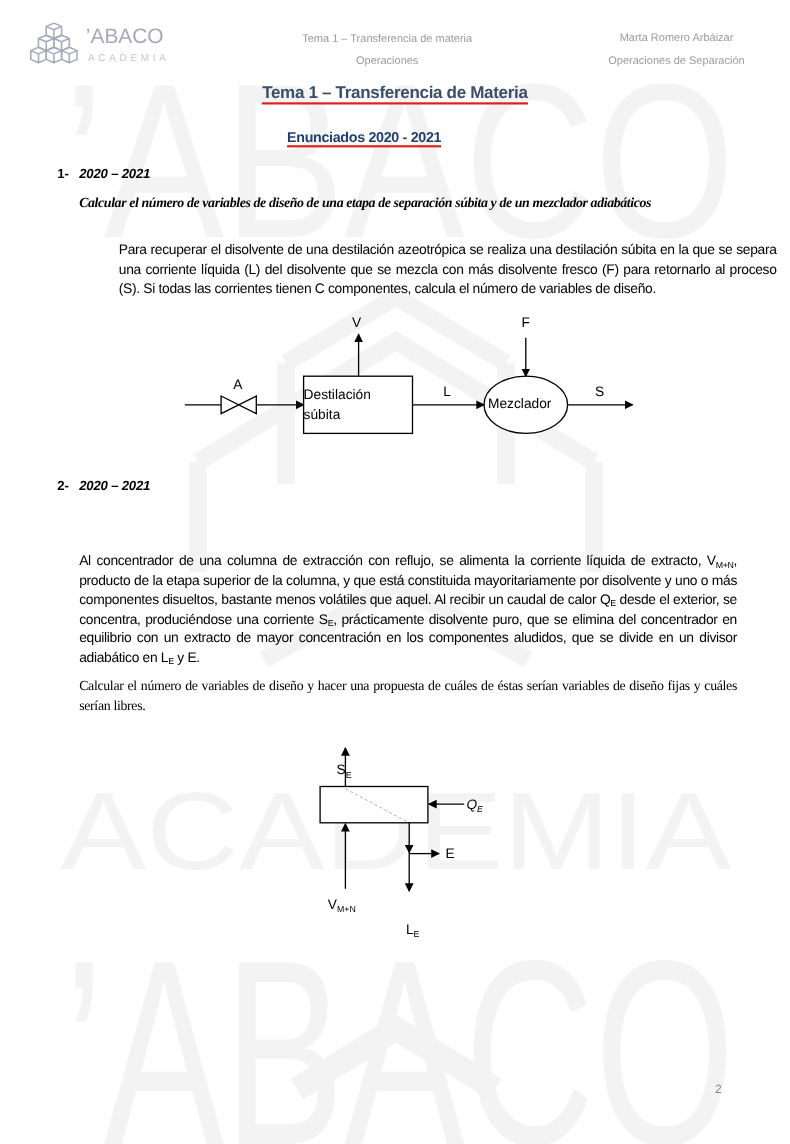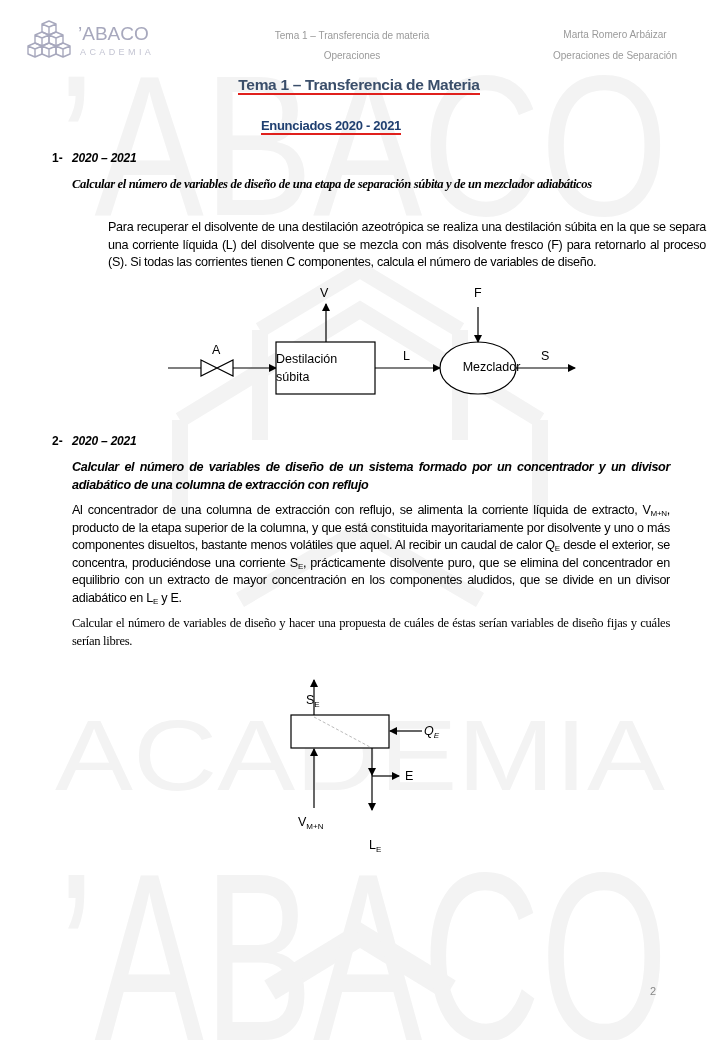--- a/index.html
+++ b/index.html
@@ -124,26 +124,25 @@
     </g>
   </svg>
   <div class="dlabel" style="left:212px;top:343px;">A</div>
   <div class="dlabel" style="left:276px;top:350px;width:78px;text-align:left;line-height:18px;">
     <div>Destilación</div>
     <div>súbita</div>
   </div>
   <div class="dlabel" style="left:320px;top:286px;">V</div>
   <div class="dlabel" style="left:403px;top:349px;">L</div>
   <div class="dlabel" style="left:474px;top:286px;">F</div>
-  <div class="dlabel" style="left:442px;top:360px;width:61px;text-align:center;padding-left:19px;">Mezclador</div>
+  <div class="dlabel" style="left:442px;top:360px;width:61px;text-align:center;">Mezclador</div>
   <div class="dlabel" style="left:541px;top:349px;">S</div>
 
   <div class="ex-num" style="top:434px;">2-</div>
   <div class="ex-year" style="top:434px;">2020 – 2021</div>
-  <div class="ex-heading" style="top:458px;">Calcular el número de variables de diseño de un sistema formado por un concentrador y un divisor adiabático de una columna de extracción con reflujo</div>
   <div class="ex-text" style="top:502px;"><span>Al concentrador de una columna de extracción con reflujo, se alimenta la corriente líquida de extracto, V</span><sub>M+N</sub><span>, producto de la etapa superior de la columna, y que está constituida mayoritariamente por disolvente y uno o más componentes disueltos, bastante menos volátiles que aquel. Al recibir un caudal de calor Q</span><sub>E</sub><span> desde el exterior, se concentra, produciéndose una corriente S</span><sub>E</sub><span>, prácticamente disolvente puro, que se elimina del concentrador en equilibrio con un extracto de mayor concentración en los componentes aludidos, que se divide en un divisor adiabático en L</span><sub>E</sub><span> y E.</span></div>
   <div class="ex-text" style="top:615px;font-family:Liberation Serif, serif;">Calcular el número de variables de diseño y hacer una propuesta de cuáles de éstas serían variables de diseño fijas y cuáles serían libres.</div>
 
   <svg style="position:absolute;left:270px;top:670px;" width="170" height="150" viewBox="0 0 170 150">
     <defs>
       <marker id="ah2" markerWidth="8" markerHeight="8" refX="7" refY="4" orient="auto" markerUnits="userSpaceOnUse">
         <path d="M0,0 L8,4 L0,8 Z" fill="#000"></path>
       </marker>
     </defs>
     <g stroke="#000" stroke-width="1.2" fill="none">

